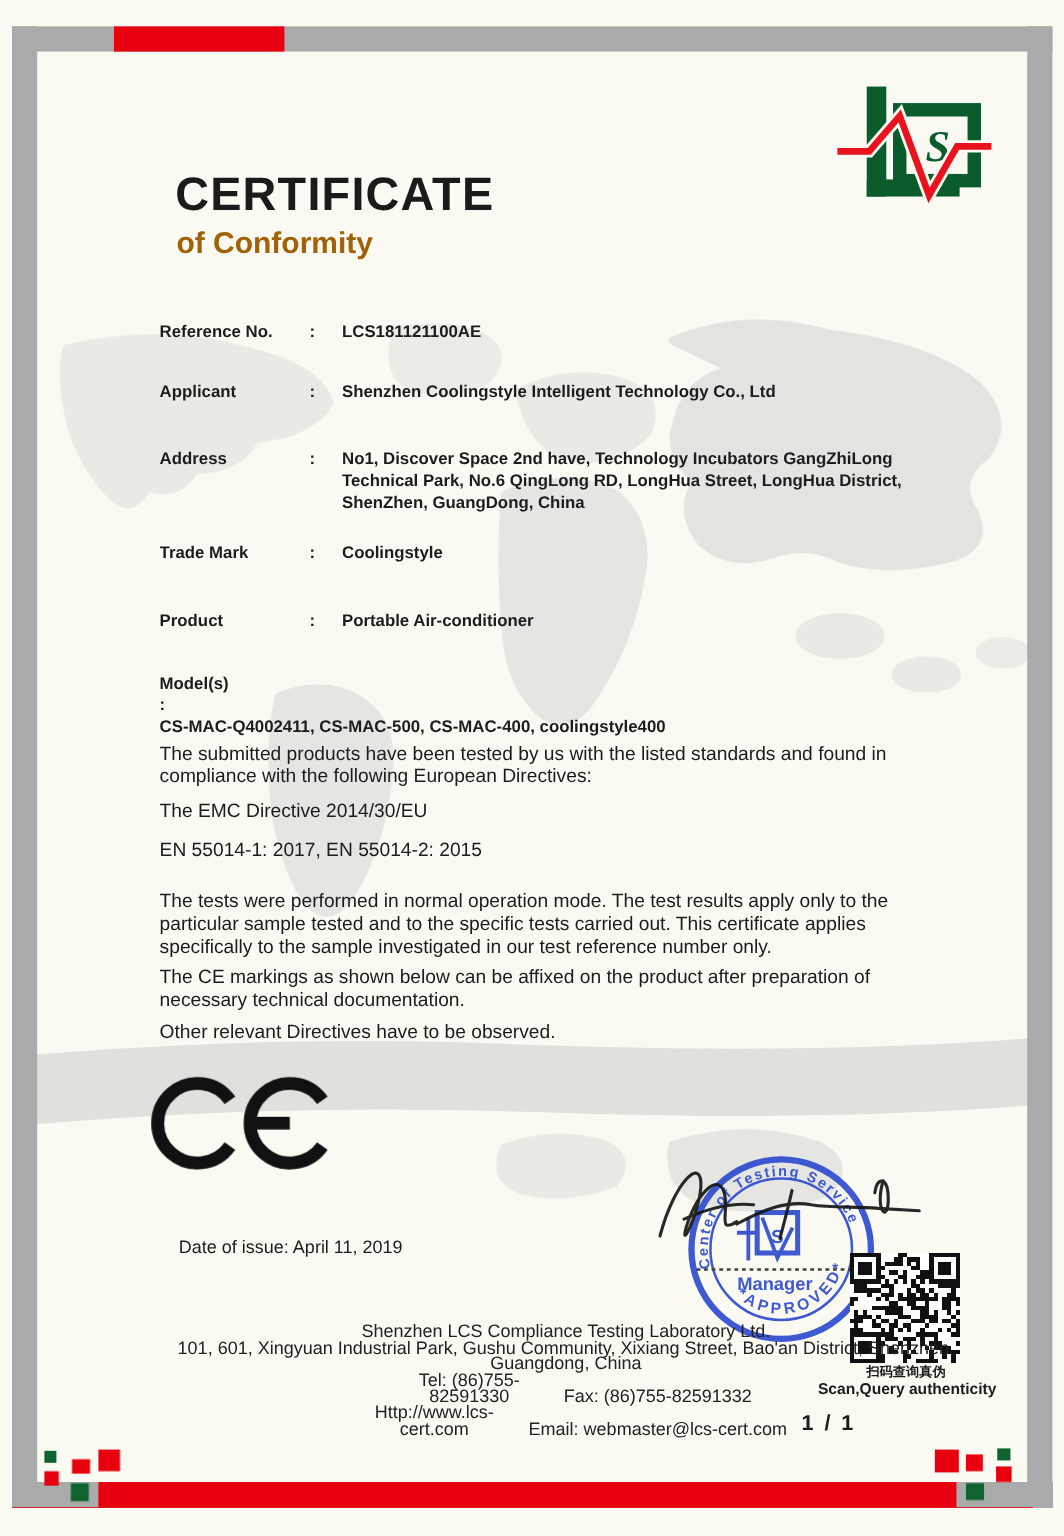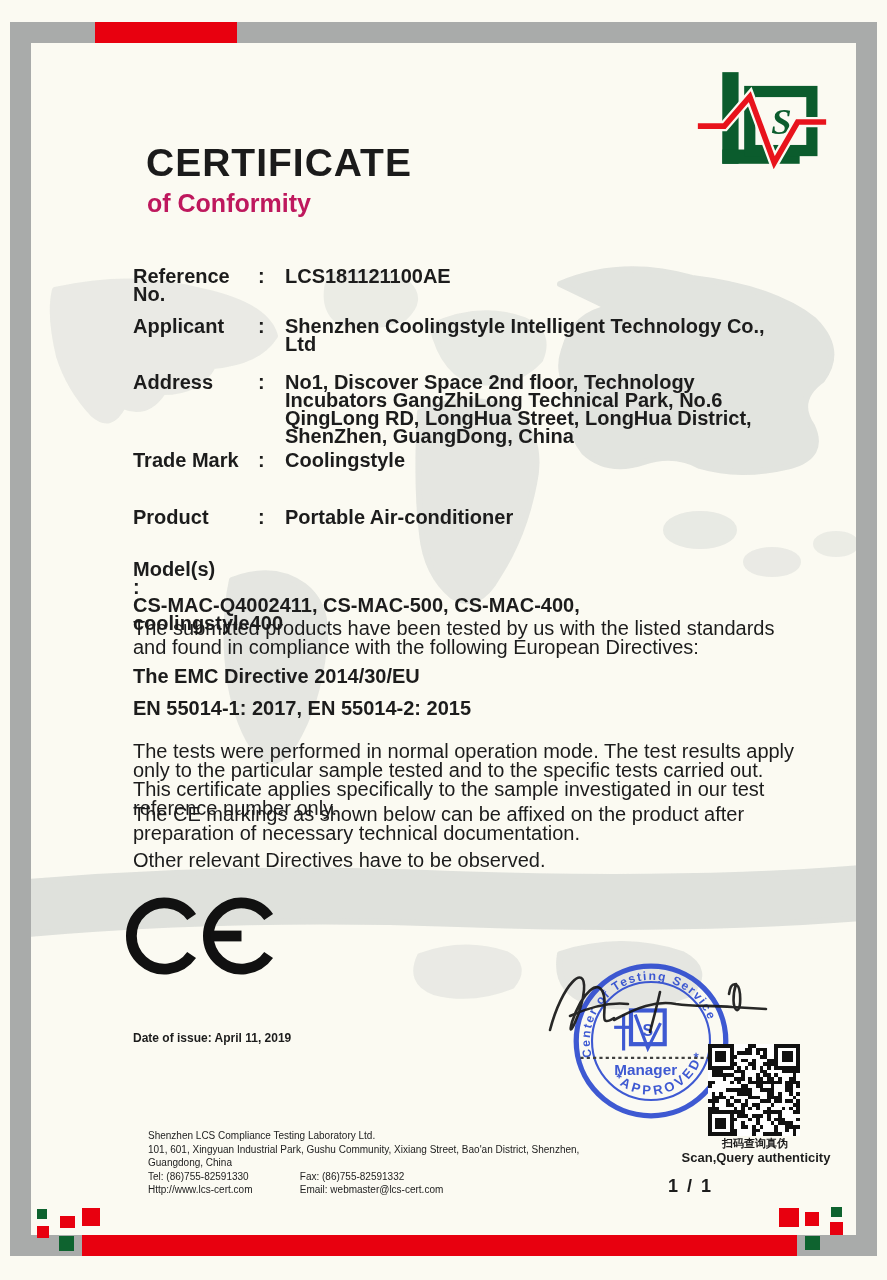--- a/index.html
+++ b/index.html
@@ -13,32 +13,32 @@
   
   .band{position:absolute;background:#a9abaa;}
   .band-red{position:absolute;background:#e8000f;}
   .sq{position:absolute;}
   .sq.red{background:#e8000f;}
   .sq.green{background:#0e632f;}
   
   .map{position:absolute;left:0;top:262px;pointer-events:none;}
   
   .title-main{position:absolute;left:146px;top:141px;font-size:39px;font-weight:bold;letter-spacing:1px;color:#1b1b1b;}
-  .title-sub{position:absolute;left:147px;top:189px;font-size:25px;font-weight:bold;color:#be185d;}
-  
-  .row{position:absolute;left:133px;display:flex;font-size:20px;font-weight:bold;line-height:18px;}
+  .title-sub{position:absolute;left:147px;top:189px;font-size:25px;font-weight:bold;color:#a16207;}
+  
+  .row{position:absolute;left:133px;display:flex;font-size:14px;font-weight:bold;line-height:18px;}
   .row .lbl{width:125px;flex:none;}
   .row .col{width:27px;flex:none;}
   .row .val{width:497px;flex:none;}
   
-  .para{position:absolute;left:133px;width:664px;font-size:20px;line-height:19px;}
-  .para.bold{font-weight:bold;}
-  .date-issue{position:absolute;left:133px;top:1031px;font-size:12px;font-weight:bold;}
-  
-  .footer{position:absolute;left:148px;top:1129px;font-size:10px;line-height:13.6px;color:#222;}
+  .para{position:absolute;left:133px;width:664px;font-size:16px;line-height:19px;}
+  .para.bold{font-weight:normal;}
+  .date-issue{position:absolute;left:149px;top:1031px;font-size:15px;font-weight:normal;}
+  
+  .footer{position:absolute;left:148px;top:1103px;font-size:15px;line-height:13.6px;color:#222;text-align:center;}
   .footer .cols span.c1{display:inline-block;width:149px;}
   .page-num{position:absolute;left:668px;top:1176px;font-size:18px;font-weight:bold;letter-spacing:2px;}
   
   .qr-wrap{position:absolute;left:708px;top:1044px;width:92px;height:92px;}
   .qr-cap-cn{position:absolute;left:690px;top:1136px;width:130px;text-align:center;font-size:11px;font-weight:bold;}
   .qr-cap-en{position:absolute;left:676px;top:1150px;width:160px;text-align:center;font-size:13px;font-weight:bold;}
   svg{display:block;}
 </style>
 </head>
 <body>
@@ -108,21 +108,21 @@
     <span class="val">LCS181121100AE</span>
   </div>
   <div class="row" style="top:317px;">
     <span class="lbl">Applicant</span>
     <span class="col">:</span>
     <span class="val">Shenzhen Coolingstyle Intelligent Technology Co., Ltd</span>
   </div>
   <div class="row" style="top:373px;">
     <span class="lbl">Address</span>
     <span class="col">:</span>
-    <span class="val">No1, Discover Space 2nd floor, Technology Incubators GangZhiLong Technical Park, No.6 QingLong RD, LongHua Street, LongHua District, ShenZhen, GuangDong, China</span>
+    <span class="val">No1, Discover Space 2nd have, Technology Incubators GangZhiLong Technical Park, No.6 QingLong RD, LongHua Street, LongHua District, ShenZhen, GuangDong, China</span>
   </div>
   <div class="row" style="top:451px;">
     <span class="lbl">Trade Mark</span>
     <span class="col">:</span>
     <span class="val">Coolingstyle</span>
   </div>
   <div class="row" style="top:508px;">
     <span class="lbl">Product</span>
     <span class="col">:</span>
     <span class="val">Portable Air-conditioner</span>

